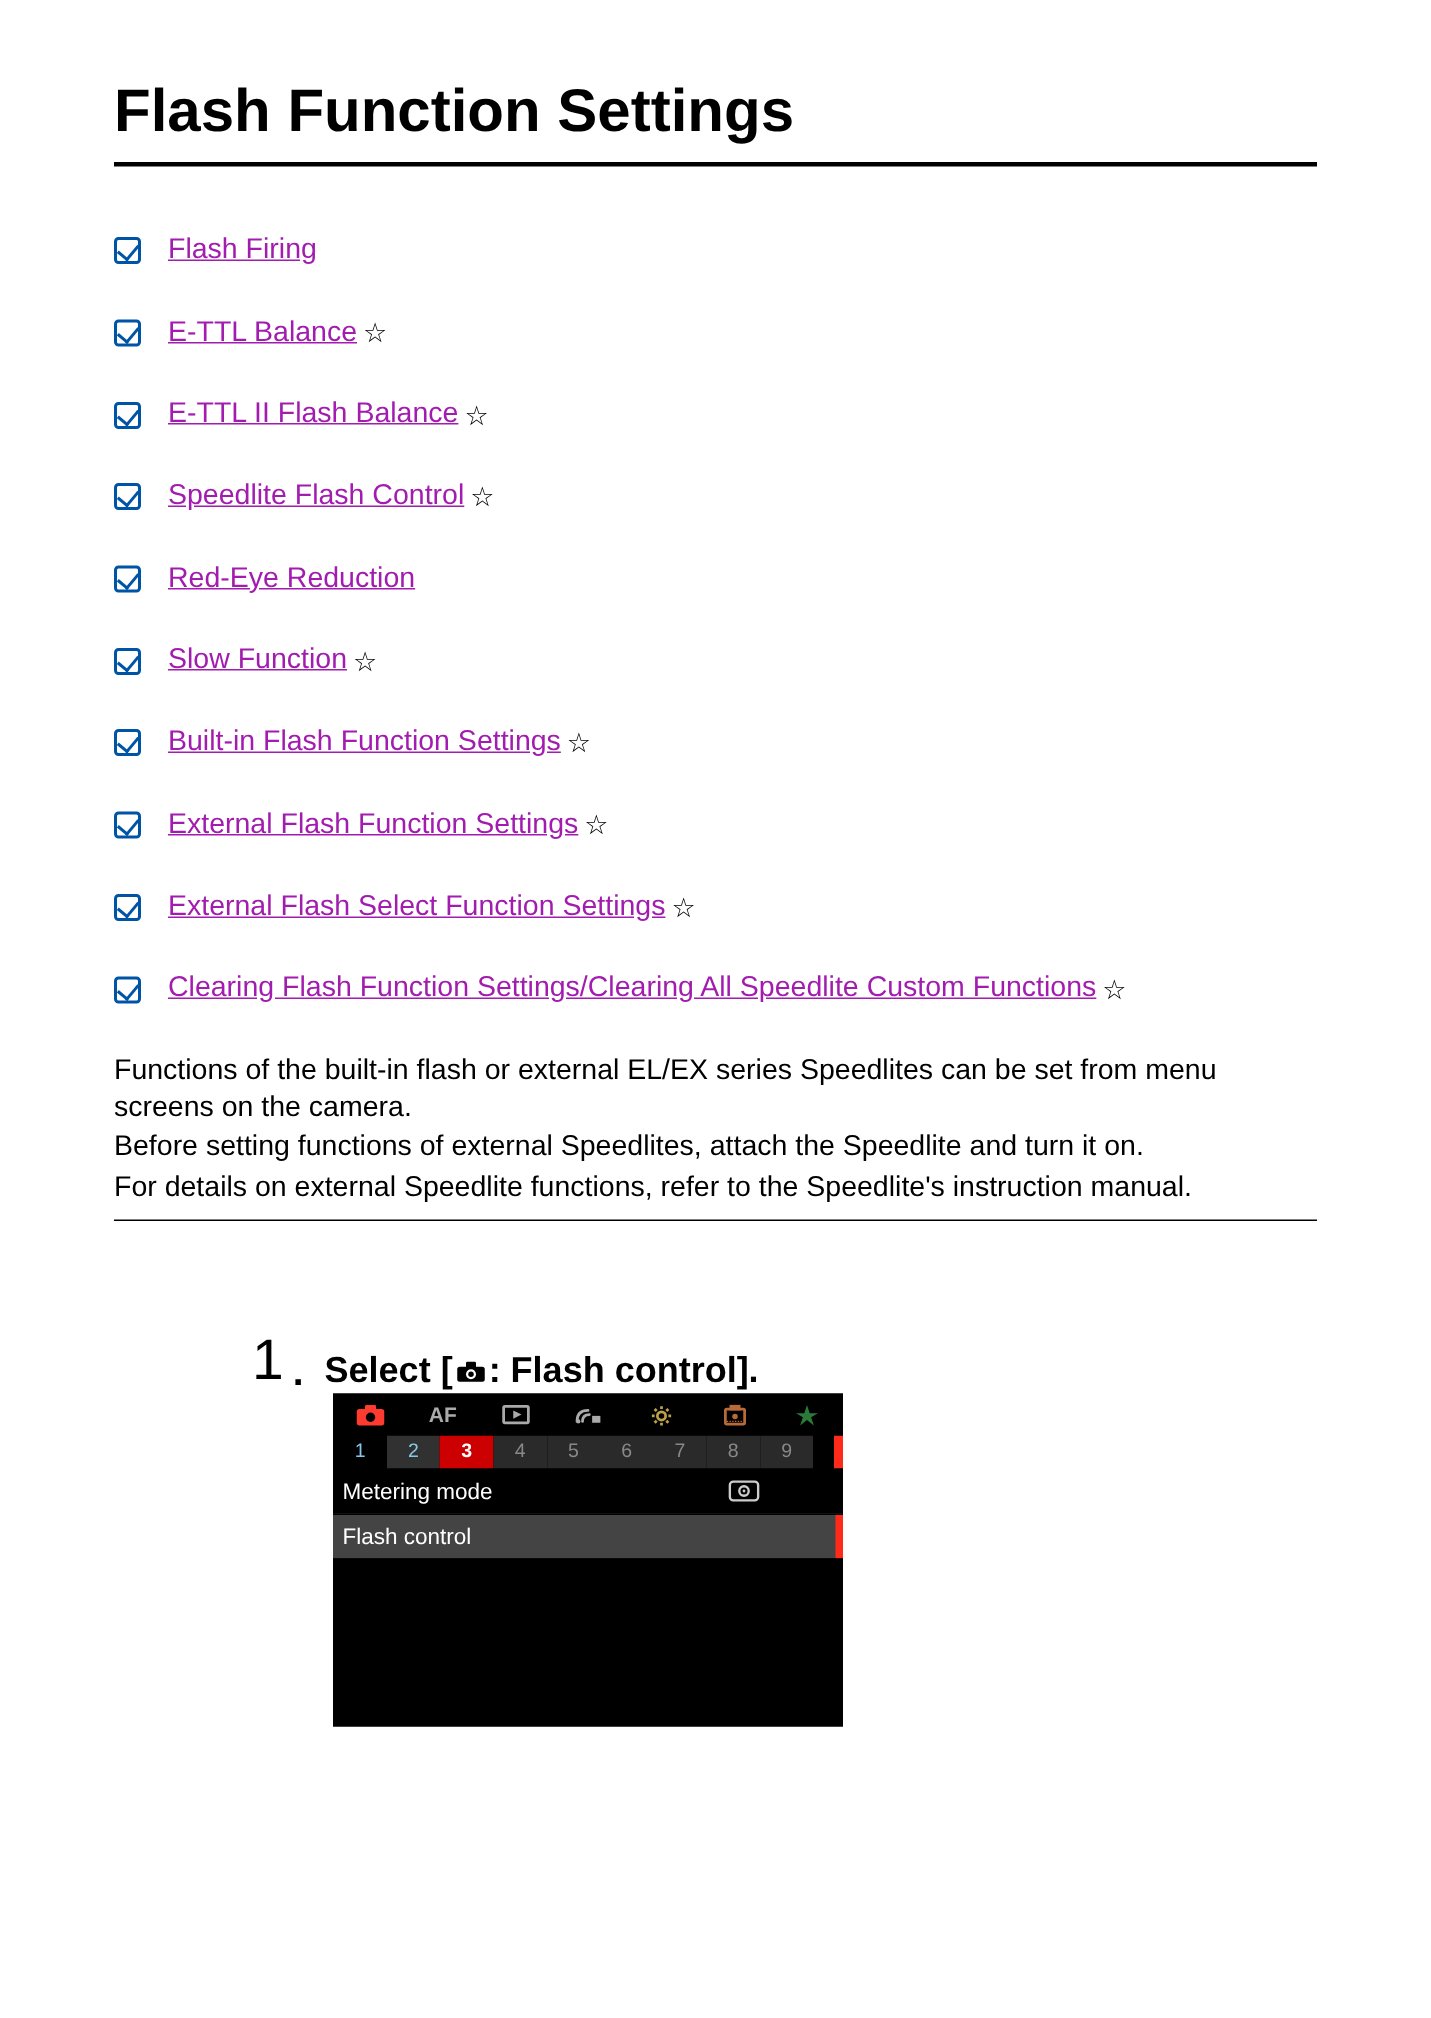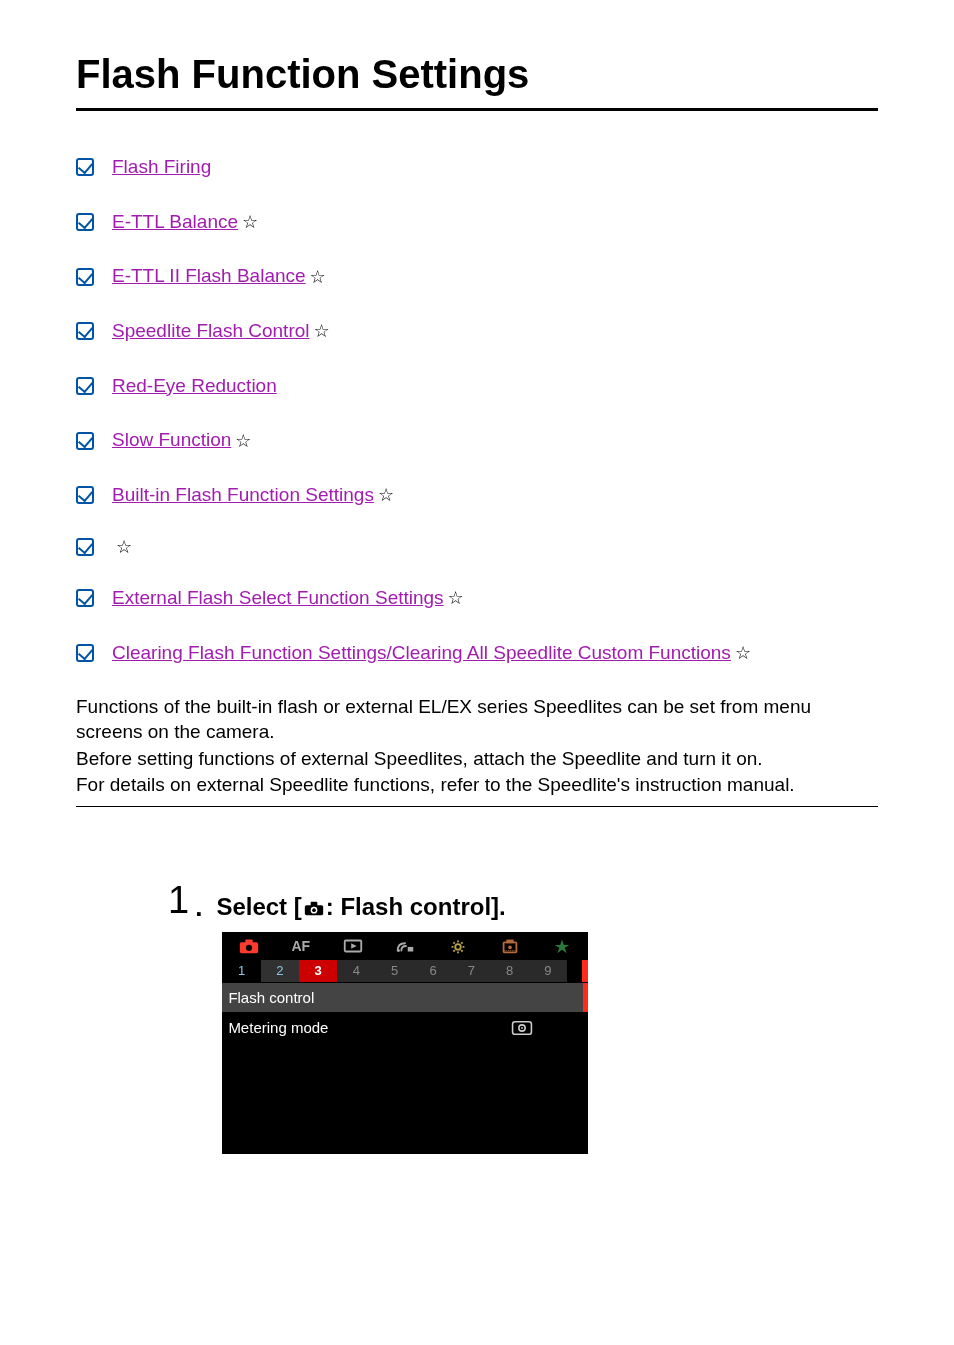--- a/index.html
+++ b/index.html
@@ -103,23 +103,22 @@
     align-items: center;
     gap: 2px;
   }
   .cam-icon-inline {
     width: 20px;
     height: 15px;
     display: inline-block;
     vertical-align: middle;
   }
   .menu-shot {
-    margin-top: 10px;
     margin-left: 6px;
-    width: 366px;
+    width: 340px;
     background: #000;
     font-family: Arial, sans-serif;
     font-size: 15px;
     color: #fff;
   }
   .menu-tabs {
     display: flex;
     align-items: center;
     height: 28px;
     background: #000;
@@ -219,20 +218,21 @@
       <a class="link">Slow Function</a>
       <span class="star-icon">☆</span>
     </li>
     <li>
       <span class="check-icon"></span>
       <a class="link">Built-in Flash Function Settings</a>
       <span class="star-icon">☆</span>
     </li>
     <li>
       <span class="check-icon"></span>
+      <a class="link">External Flash Function Settings</a>
       <span class="star-icon">☆</span>
     </li>
     <li>
       <span class="check-icon"></span>
       <a class="link">External Flash Select Function Settings</a>
       <span class="star-icon">☆</span>
     </li>
     <li>
       <span class="check-icon"></span>
       <a class="link">Clearing Flash Function Settings/Clearing All Speedlite Custom Functions</a>
@@ -314,33 +314,33 @@
           <div class="sub rest">5</div>
           <div class="sub rest">6</div>
           <div class="sub rest">7</div>
           <div class="sub rest">8</div>
           <div class="sub rest">9</div>
           <div class="sub red-strip-holder" style="background: rgb(0, 0, 0); flex: 0.4 1 0%;"></div>
           <div class="red-strip"></div>
         </div>
 
       <div class="menu-rows">
-        <div class="menu-row sel">
-          <span class="label">Flash control</span>
-        </div>
         <div class="menu-row">
           <span class="label">Metering mode</span>
           <span class="value">
             <svg class="meter-icon" viewBox="0 0 28 20">
                 <rect x="2" y="2" width="24" height="16" rx="3" fill="none" stroke="#ccc" stroke-width="2"></rect>
                 <circle cx="14" cy="10" r="4" fill="none" stroke="#ccc" stroke-width="2"></circle>
                 <circle cx="14" cy="10" r="1.2" fill="#ccc"></circle>
               </svg>
           </span>
         </div>
+        <div class="menu-row sel">
+          <span class="label">Flash control</span>
+        </div>
         <div class="menu-row empty"></div>
         <div class="menu-row empty"></div>
         <div class="menu-row empty"></div>
         <div class="menu-row empty"></div>
       </div>
     </div>
   </div>
 </div>
 
 </body></html>

